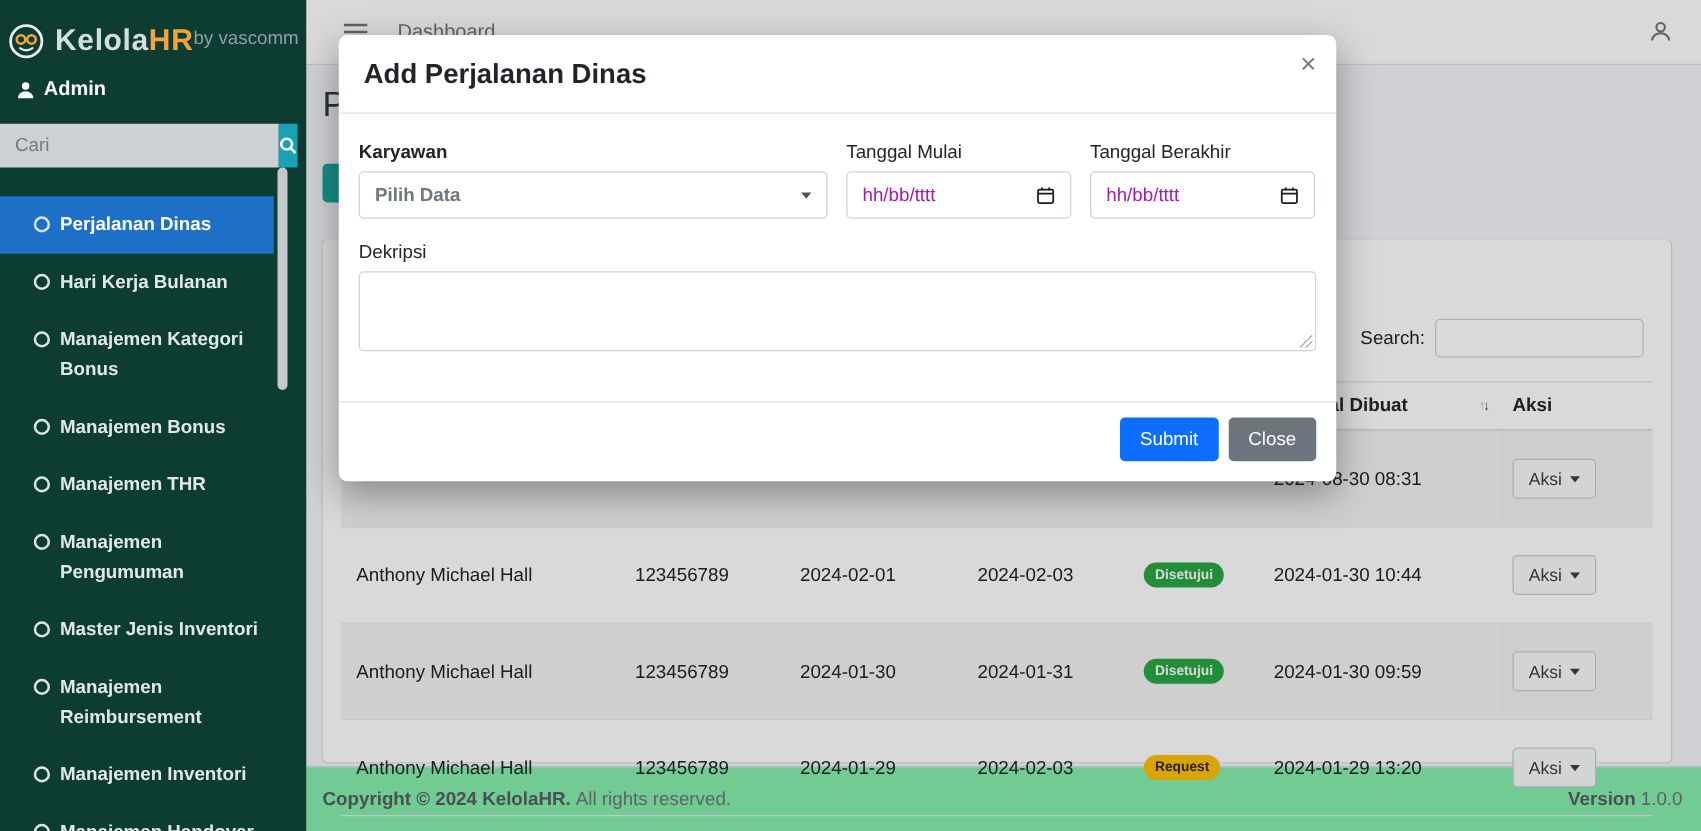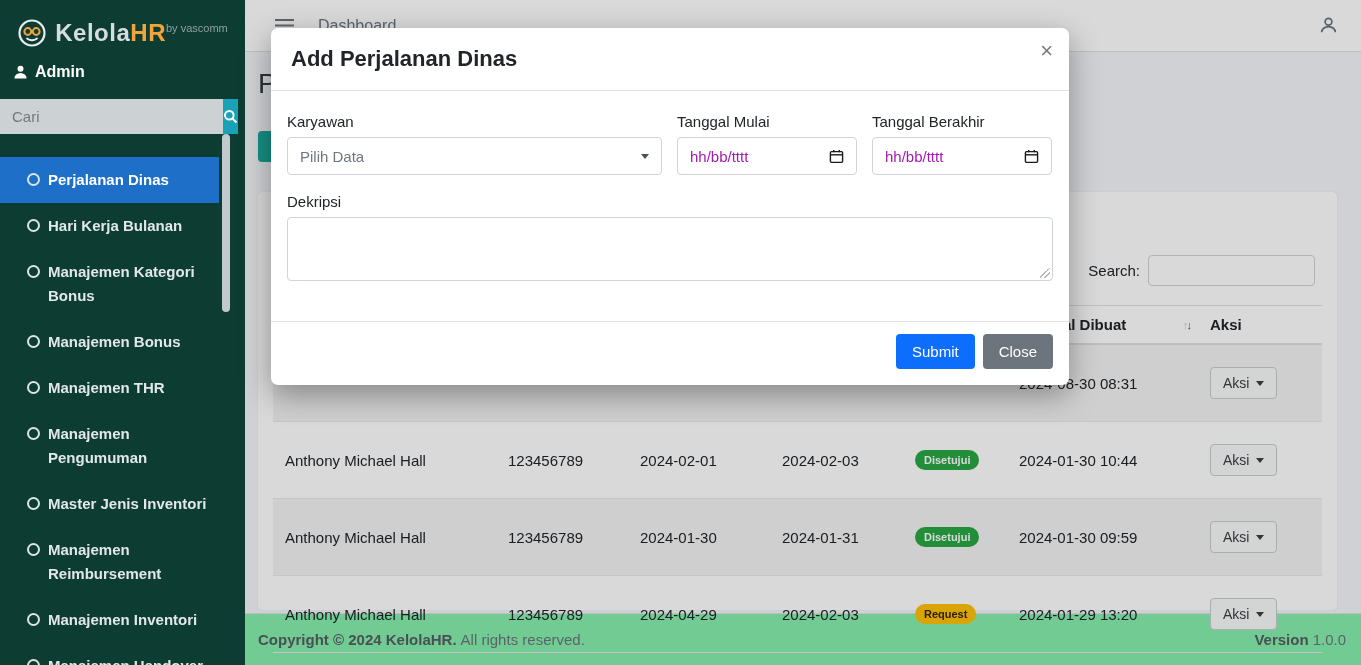--- a/index.html
+++ b/index.html
@@ -10,21 +10,21 @@
   
   .sidebar {
     position: absolute; left: 0; top: 0; width: 245px; height: 665px;
     background: var(--sidebar-bg, #0d3c32); z-index: 30;
   }
   .logo-row { height: 57px; display: flex; align-items: center; justify-content: center; gap: 8px; padding-top: 8px; cursor: pointer; }
   .brand-block { display: flex; }
   .brand-text { font-size: 24px; font-weight: bold; letter-spacing: 0.5px; line-height: 24px; }
   .brand-main { color: #d6dcdf; }
   .brand-accent { color: var(--brand-orange, #f2a33c); }
-  .brand-byline { font-size: 11px; color: #8fa0a3; text-align: right; margin-top: 1px; }
+  .brand-byline { font-size: 15px; color: #8fa0a3; text-align: right; margin-top: 1px; }
   .admin-row { height: 25px; display: flex; align-items: center; gap: 7px; padding-left: 13px; margin-top: 2px; }
   .admin-name { color: #fff; font-weight: bold; font-size: 16px; }
   .search-row { margin-top: 15px; height: 35px; display: flex; width: 232px; }
   .search-input {
     flex: 1; height: 35px; border: none; outline: none; background: #ccd1d3;
     padding: 0 12px; font-size: 15px; color: #3c4448; font-family: "Liberation Sans", sans-serif;
     border-radius: 0;
   }
   .search-input::placeholder { color: #6f7a7e; }
   .search-btn { width: 42px; height: 35px; border: none; background: var(--accent-teal, #17a2b8); cursor: pointer; display: flex; align-items: center; justify-content: center; }
@@ -76,21 +76,21 @@
   .modal {
     position: absolute; left: 271px; top: 28px; width: 798px; z-index: 40;
     background: #fff; border-radius: 7px; box-shadow: 0 10px 30px rgba(0,0,0,0.35);
   }
   .modal-header { padding: 18px 20px; border-bottom: 1px solid #dee2e6; position: relative; }
   .modal-title { font-size: 22px; font-weight: 700; color: #212529; }
   .modal-x { position: absolute; right: 16px; top: 12px; background: none; border: none; font-size: 22px; color: #7a7a7a; cursor: pointer; line-height: 1; font-family: "Liberation Sans", sans-serif; }
   .modal-body { padding: 22px 16px 40px; }
   .form-row { display: flex; gap: 15px; }
   .form-group label { display: block; font-size: 15px; color: #212529; margin-bottom: 7px; }
-  .w-karyawan { width: 375px; }
+  .w-karyawan { width: 375px; font-weight: bold; }
   .w-date { width: 180px; }
   .select, .date-input {
     height: 38px; border: 1px solid #ced4da; border-radius: 4px;
     display: flex; align-items: center; justify-content: space-between;
     padding: 0 12px; font-size: 15px; cursor: pointer; background: #fff;
   }
   .select { color: #6e767e; }
   .date-input { color: #a21caf; }
   .select-caret { width: 0; height: 0; border-left: 4px solid transparent; border-right: 4px solid transparent; border-top: 5px solid #495057; }
   .form-group.full { margin-top: 18px; }
@@ -290,21 +290,21 @@
     <td>
       <button class="aksi-btn">
         <span>Aksi</span>
         <span class="caret"></span>
       </button>
     </td>
   </tr>
               <tr>
     <td>Anthony Michael Hall</td>
     <td>123456789</td>
-    <td>2024-04-29</td>
+    <td>2024-01-29</td>
     <td>2024-02-03</td>
     <td><span class="badge" style="background: rgb(255, 193, 7); color: rgb(51, 39, 1);">Request</span></td>
     <td>2024-01-29 13:20</td>
     <td>
       <button class="aksi-btn">
         <span>Aksi</span>
         <span class="caret"></span>
       </button>
     </td>
   </tr>

